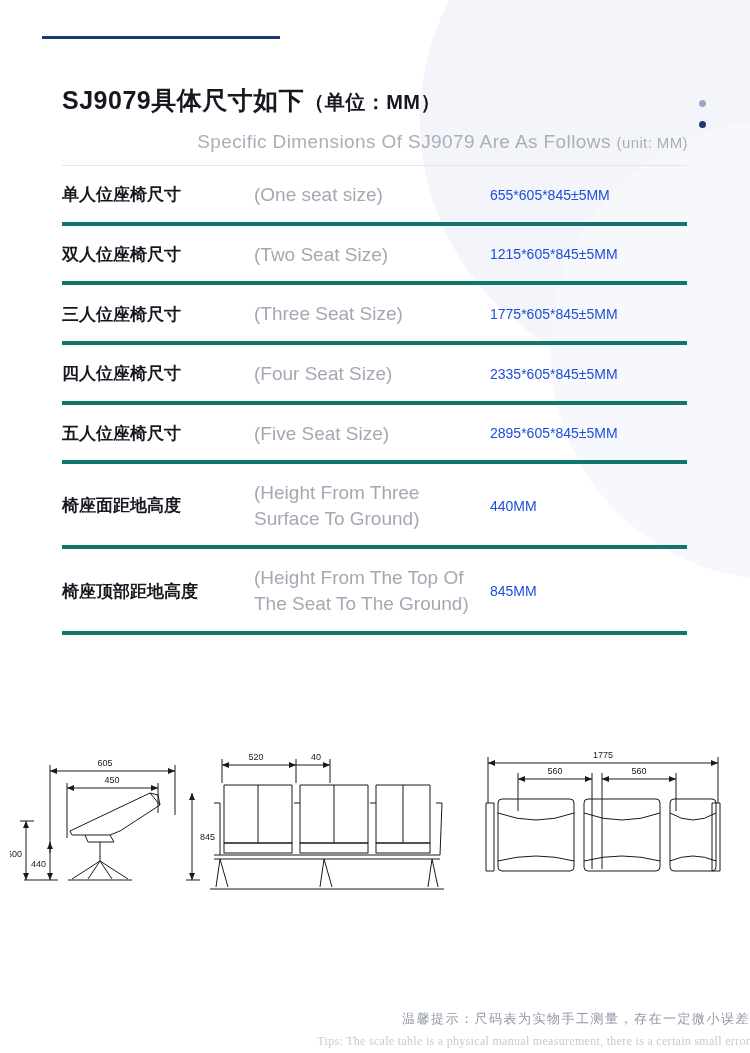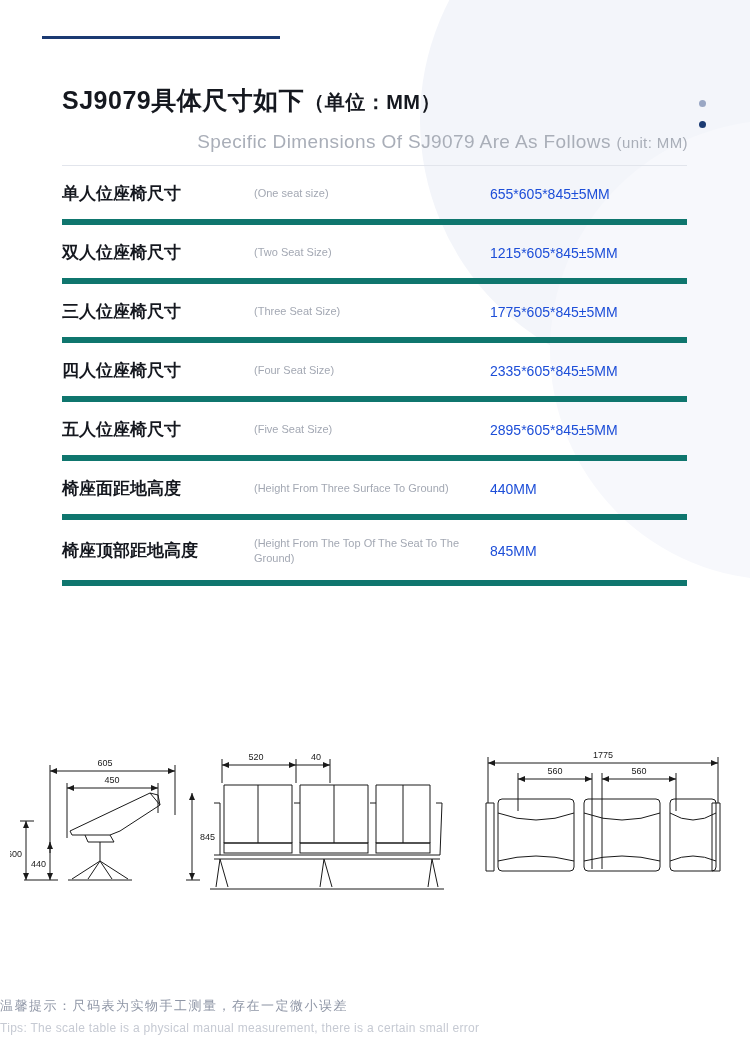--- a/index.html
+++ b/index.html
@@ -92,37 +92,37 @@
   .title-en .small {
     font-size: 15px;
   }
 
   table.spec {
     margin-top: 12px;
     width: 625px;
     border-collapse: collapse;
   }
   table.spec tr {
-    border-bottom: 6px solid #0f766e;
+    border-bottom: 4px solid #0f766e;
   }
   table.spec tr:first-child { border-top: 1px solid #e2e5ec; }
   table.spec td {
     padding: 16px 0 14px 0;
     vertical-align: middle;
   }
   td.c-zh {
     width: 192px;
     font-size: 17px;
     font-weight: bold;
     color: #15181f;
     white-space: nowrap;
   }
   td.c-en {
     width: 236px;
-    font-size: 11px;
+    font-size: 19px;
     color: #a3a8b3;
     line-height: 1.35;
     padding-right: 6px;
   }
   td.c-val {
     font-size: 14px;
     color: #1d4ed8;
     white-space: nowrap;
     margin-left: 48px;
   }
@@ -138,23 +138,24 @@
   .drawings svg { display: block; }
   .dwg { position: absolute; }
   .dwg-1 { left: 10px;  top: 8px; }
   .dwg-2 { left: 204px; top: 8px; }
   .dwg-3 { left: 474px; top: 8px; }
 
   
   .footer {
     position: absolute;
     left: 0; right: 0;
-    bottom: 18px;
-    text-align: left;
+    bottom: 4px;
+    text-align: right;
     z-index: 2;
+    font-family: Liberation Serif, serif;
   }
   .footer .line-zh {
     font-size: 13px;
     color: #8f96a6;
     letter-spacing: 1.5px;
   }
   .footer .line-en {
     margin-top: 6px;
     font-size: 12px;
     color: #c6cad3;

